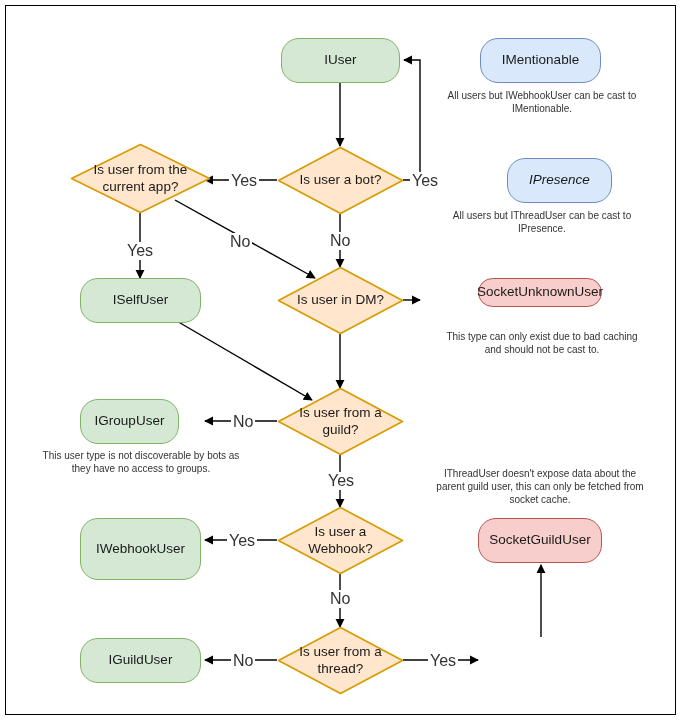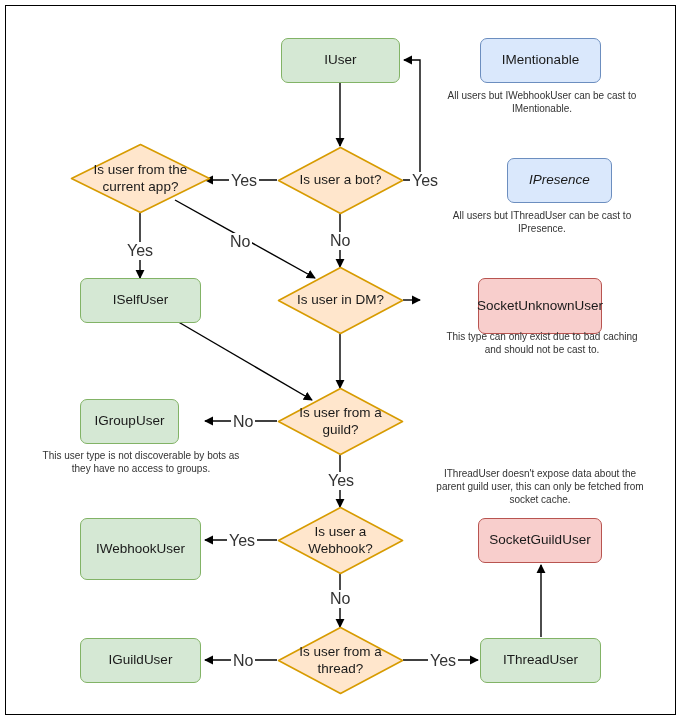--- a/index.html
+++ b/index.html
@@ -25,21 +25,21 @@
   .node{
     position:absolute;
     box-sizing:border-box;
     display:flex;align-items:center;justify-content:center;
     text-align:center;
     font-size:13.5px;
     color:#1a1a1a;
     line-height:1.25;
   }
   .box{
-    border-radius:7px;
+    border-radius:18px;
     border:1.3px solid;
   }
   .box.green{background:#d5e8d4;border-color:#82b366;}
   .box.blue{background:#dae8fc;border-color:#6c8ebf;}
   .box.pink{background:#f8cecc;border-color:#b85450;}
   .diamond-wrap{
     position:absolute;
   }
   .diamond-wrap svg{position:absolute;left:0;top:0;}
   .diamond-label{
@@ -129,33 +129,30 @@
   </div>
 
   <div class="node box green" style="left:80px;top:518px;width:121px;height:62px;">
     <span>IWebhookUser</span>
   </div>
 
   <div class="node box green" style="left:80px;top:638px;width:121px;height:45px;">
     <span>IGuildUser</span>
   </div>
 
-  <div class="node box green" style="left:480px;top:638px;width:121px;height:45px;">
-    <span>IThreadUser</span>
-  </div>
 
   <div class="node box blue" style="left:480px;top:38px;width:121px;height:45px;">
     <span>IMentionable</span>
   </div>
 
   <div class="node box blue" style="left:507px;top:158px;width:105px;height:45px;font-style:italic;">
     <span>IPresence</span>
   </div>
 
-  <div class="node box pink" style="left:478px;top:278px;width:124px;height:56px;">
+  <div class="node box pink" style="left:478px;top:278px;width:124px;height:29px;">
     <span>SocketUnknownUser</span>
   </div>
 
   <div class="node box pink" style="left:478px;top:518px;width:124px;height:45px;">
     <span>SocketGuildUser</span>
   </div>
 
   <div class="diamond-wrap" style="left:277px;top:146px;width:127px;height:69px;">
     <svg width="127" height="69" viewBox="0 0 127 69">
       <path d="M 63.5 1.5 L 125.5 34.5 L 63.5 67.5 L 1.5 34.5 Z" fill="#ffe6cc" stroke="#d79b00" stroke-width="1.6" stroke-linejoin="round"></path>

